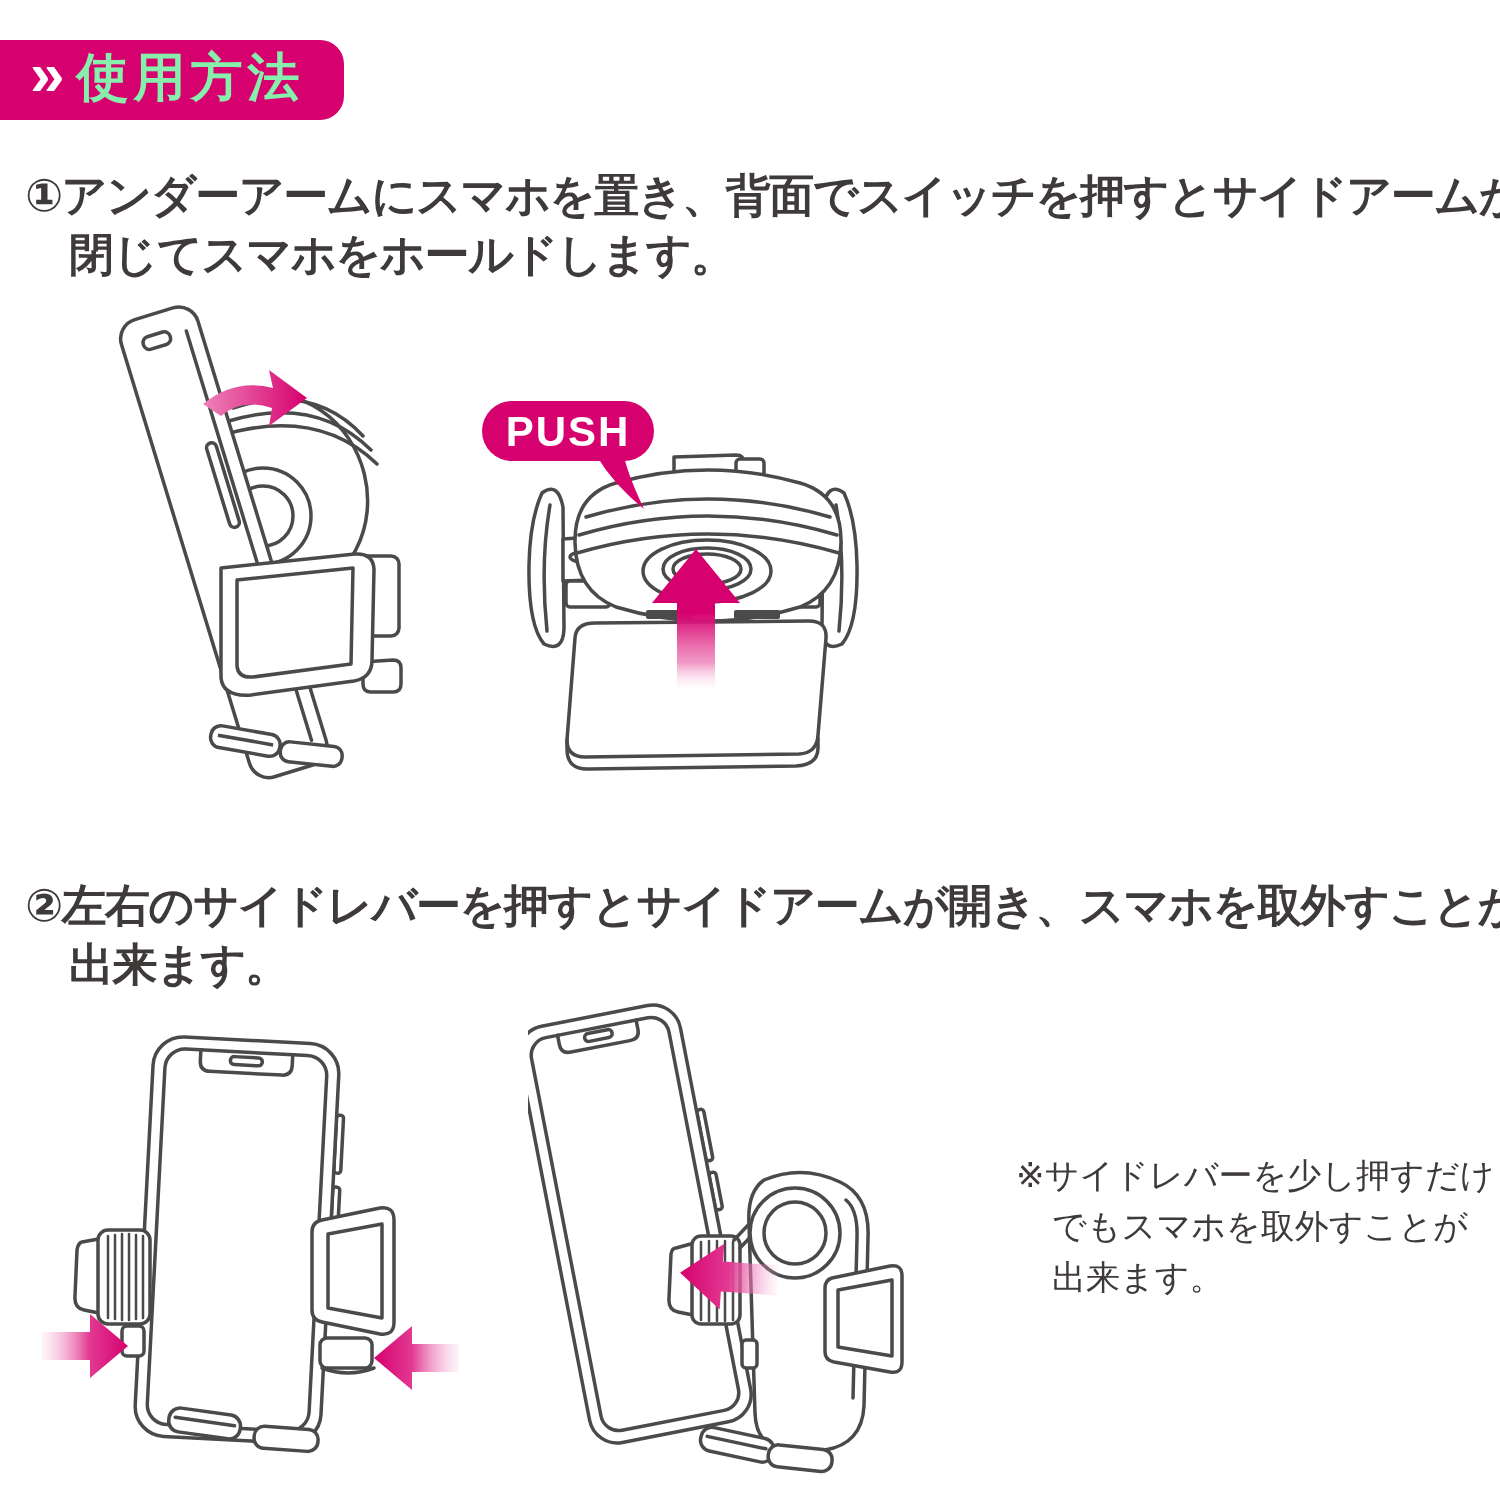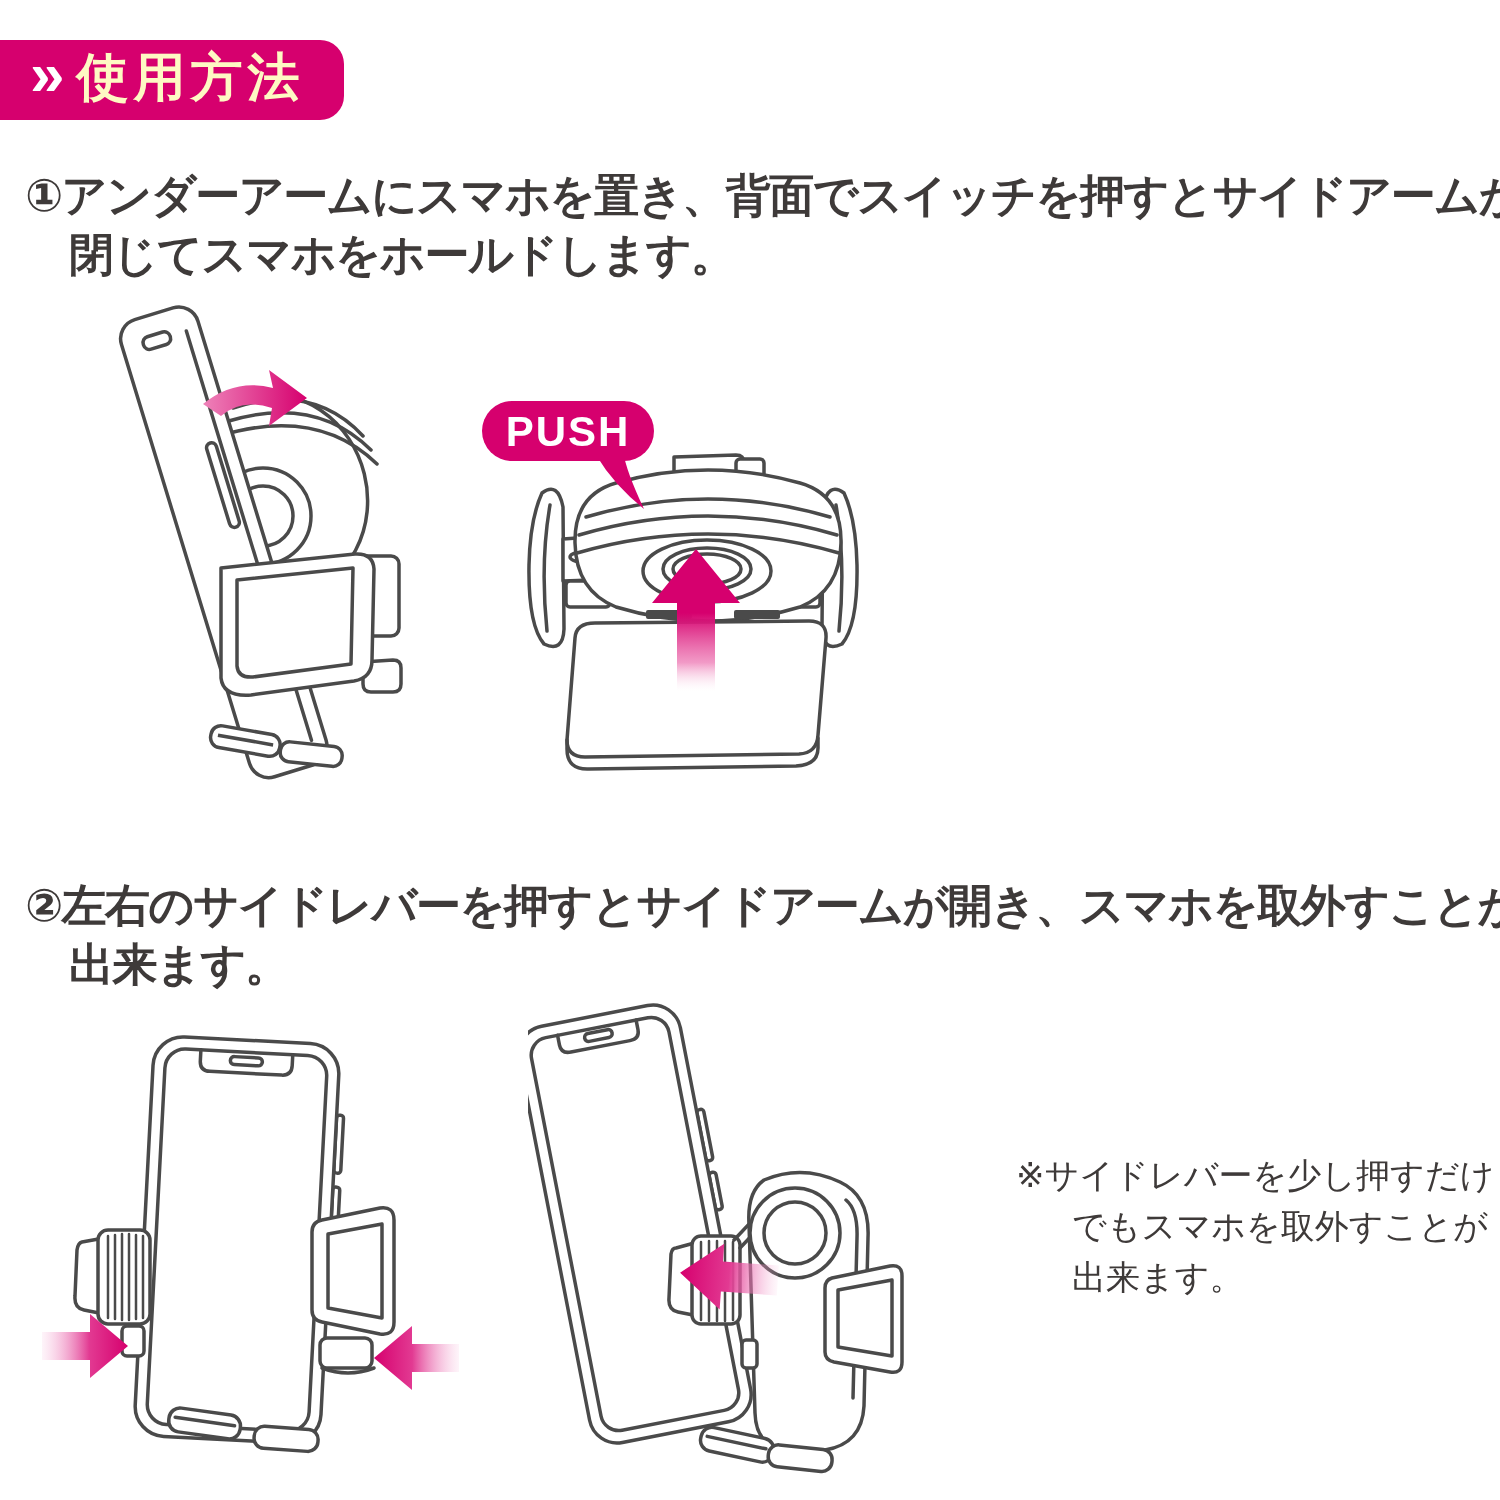--- a/index.html
+++ b/index.html
@@ -11,37 +11,37 @@
   .badge{
     position:absolute;left:0;top:40px;height:80px;
     background:#d6006e;border-radius:0 24px 24px 0;
     display:flex;align-items:center;padding:0 40px 0 30px;gap:16px;
   }
   .badge .chev{
     color:#ffffff;font-size:62px;font-weight:800;line-height:1;
     transform:translateY(-6px);letter-spacing:-4px;
   }
   .badge .btitle{
-    color:#fef9c3;font-size:52px;font-weight:800;letter-spacing:5px;line-height:1;
+    color:#86efac;font-size:52px;font-weight:800;letter-spacing:5px;line-height:1;
     padding-bottom:6px;
   }
   
   .step{
     position:absolute;left:25px;font-size:45px;font-weight:800;
     line-height:1.32;letter-spacing:-1.5px;white-space:nowrap;
   }
   .step1{top:166px;}
   .step2{top:876px;}
   .step .l2{margin-left:44px;}
   
   .note{
     position:absolute;left:1016px;top:1150px;font-size:34px;font-weight:400;
     line-height:1.5;letter-spacing:0;white-space:nowrap;
   }
-  .note .indent{margin-left:56px;}
+  .note .indent{margin-left:36px;}
   .art{position:absolute;}
 </style>
 </head>
 <body>
 
 <div class="canvas">
 
   <div class="badge">
     <span class="chev">»</span>
     <span class="btitle">使用方法</span>

